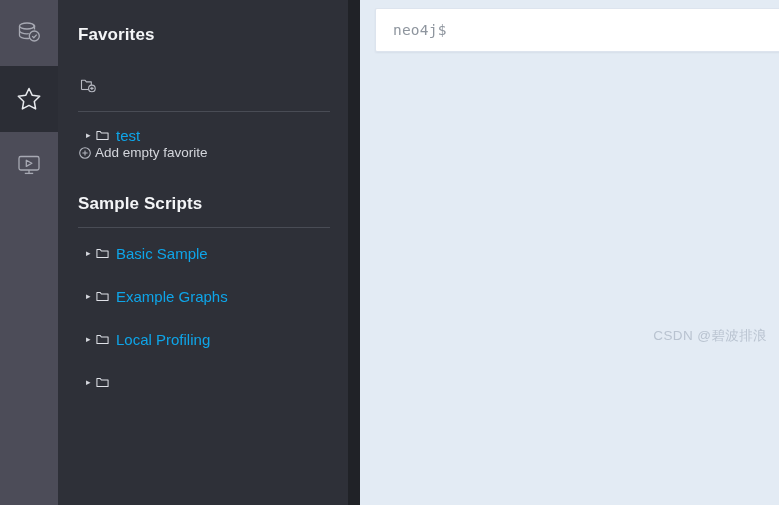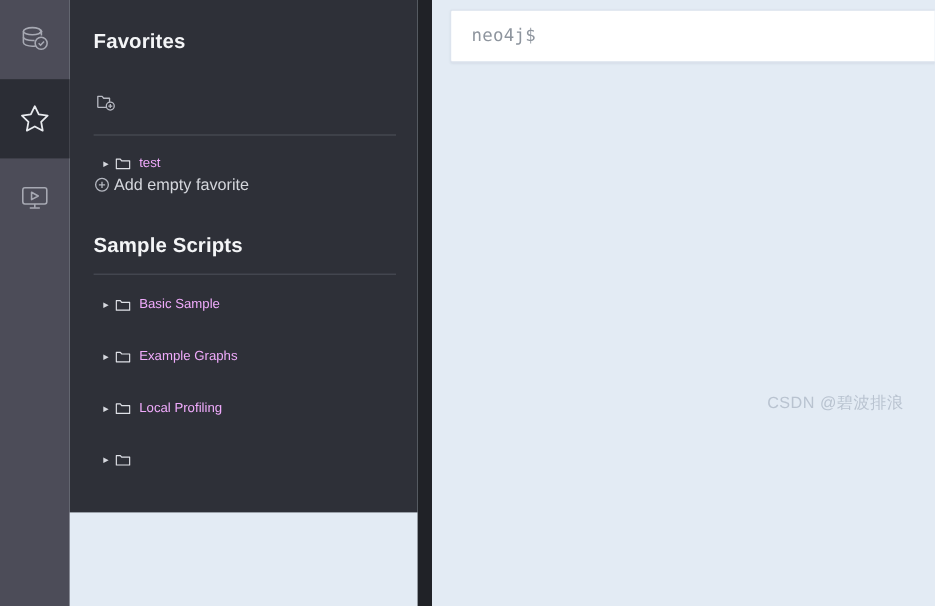--- a/index.html
+++ b/index.html
@@ -34,21 +34,21 @@
     justify-content: center;
     cursor: pointer;
   }
   .rail-btn.active { background: #2b2d35; }
   .rail-btn svg { display: block; }
 
   
   .sidebar {
     width: 290px;
     flex: 0 0 290px;
-    height: 427px;
+    height: 505px;
     background: #2e3038;
     padding: 0 18px 0 20px;
     overflow: hidden;
     position: relative;
   }
   .sidebar-edge {
     width: 12px;
     flex: 0 0 12px;
     height: 505px;
     background: #202227;
@@ -88,22 +88,22 @@
   .caret {
     width: 10px;
     margin-left: 8px;
     color: #d6d8de;
     font-size: 9px;
     line-height: 1;
     display: inline-block;
   }
   .folder-icon { margin-right: 7px; display: flex; align-items: center; }
   .tree-label {
-    color: #f0abfc;
-    font-size: 11px;
+    color: #0ea5e9;
+    font-size: 15px;
   }
 
   .add-fav-row {
     display: flex;
     align-items: center;
     cursor: pointer;
   }
   .add-fav-row .plus-icon { margin-right: 3px; display: flex; align-items: center; }
   .add-fav-label { color: #d4d6dc; font-size: 13.5px; }
 
@@ -133,21 +133,21 @@
   .prompt {
     font-family: "DejaVu Sans Mono", "Liberation Mono", monospace;
     font-size: 14.5px;
     color: #8e959e;
     padding-left: 17px;
     letter-spacing: 0.2px;
     user-select: none;
   }
   .watermark {
     position: absolute;
-    right: 26px;
+    right: 12px;
     bottom: 12px;
     color: #b9c3d0;
     font-size: 13.5px;
     letter-spacing: 0.4px;
     white-space: nowrap;
   }
 </style>
 </head>
 <body>
 

